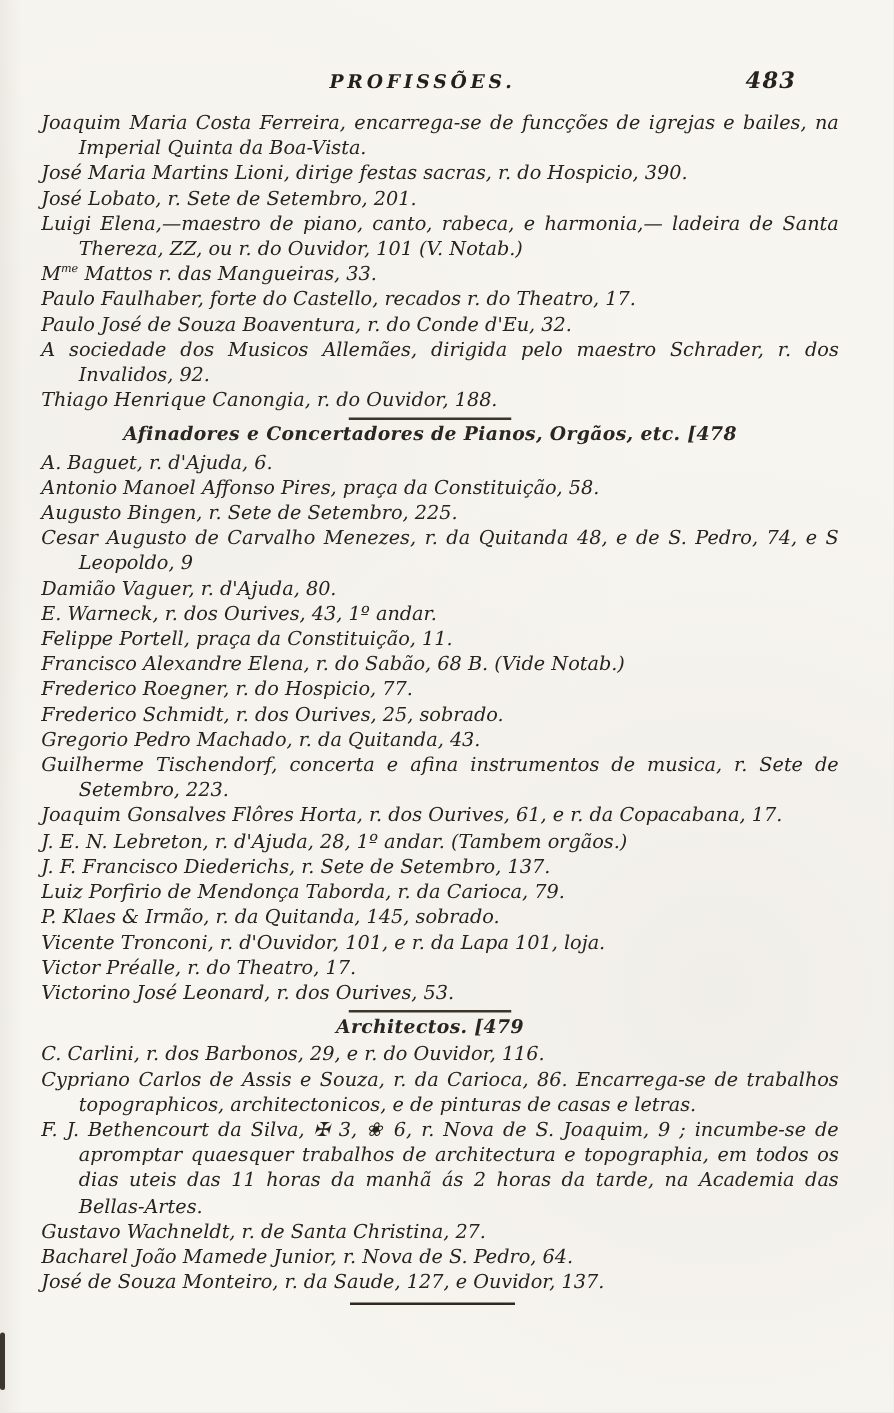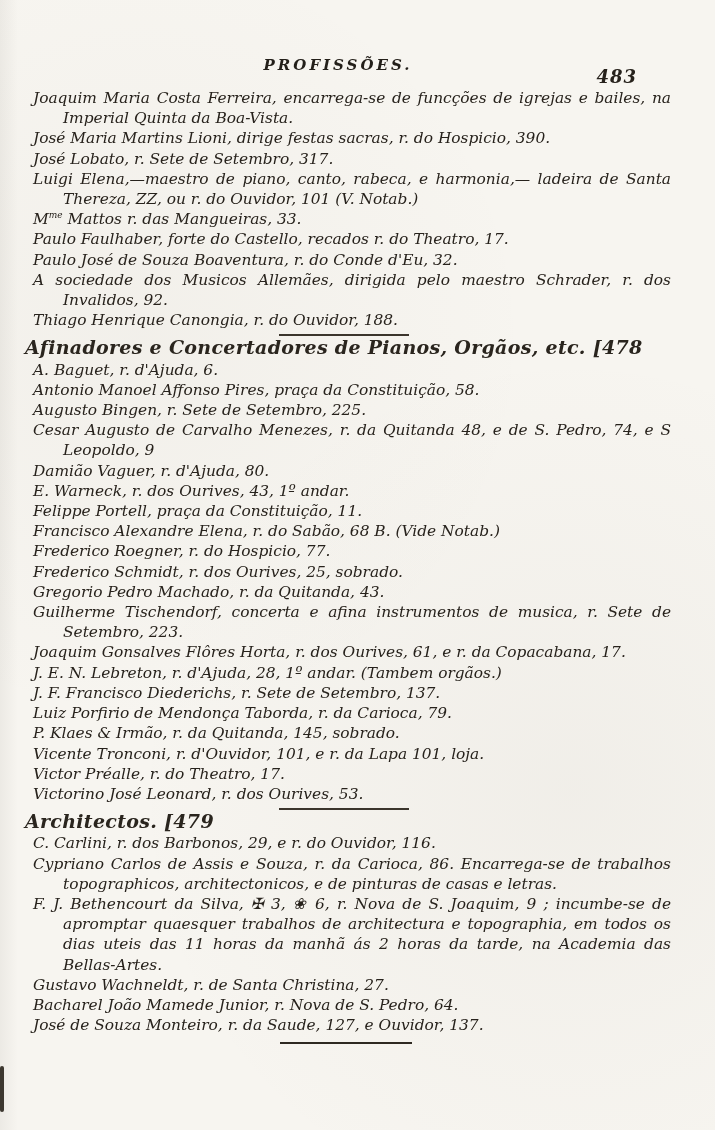--- a/index.html
+++ b/index.html
@@ -31,43 +31,42 @@
     font-weight:bold;
     font-size:15px;
     letter-spacing:3px;
     color:#231f19;
   }
   .hdr .pgnum{
     position:absolute;right:34px;top:-2px;
     font-weight:bold;
     font-size:18px;
     letter-spacing:1px;
-    margin-top:12px;
   }
   #content{
     font-size:15.4px;
     line-height:20.2px;
     text-align:justify;
   }
   .entry{
     margin:0;
     padding-left:30px;
     text-indent:-30px;
   }
   .entry sup{font-size:9px;line-height:0;}
   .rule{
     width:130px;
     border-top:2px solid #3b352c;
     margin:4px auto 1px auto;
     transform:translateX(-8px);
   }
   .section-heading{
-    text-align:left;
+    text-align:center;
     font-weight:bold;
-    font-size:19px;
+    font-size:15px;
     letter-spacing:.3px;
     margin:0 0 2px 0;
     transform:translateX(-8px);
     color:#2a251e;
   }
   .end-rule{
     width:132px;
     border-top:2.5px solid #2e2921;
     margin:7px auto 0 auto;
     transform:translateX(-6px);
@@ -83,21 +82,21 @@
 <body>
 
 <div class="page">
   <div class="hdr">
     <div class="title">PROFISSÕES.</div>
     <div class="pgnum">483</div>
   </div>
   <div id="content">
       <p class="entry">Joaquim Maria Costa Ferreira, encarrega-se de funcções de igrejas e bailes, na Imperial Quinta da Boa-Vista.</p>
       <p class="entry">José Maria Martins Lioni, dirige festas sacras, r. do Hospicio, 390.</p>
-      <p class="entry">José Lobato, r. Sete de Setembro, 317.</p>
+      <p class="entry">José Lobato, r. Sete de Setembro, 201.</p>
       <p class="entry">Luigi Elena,—maestro de piano, canto, rabeca, e harmonia,— ladeira de Santa Thereza, ZZ, ou r. do Ouvidor, 101 (V. Notab.)</p>
       <p class="entry">M<sup>me</sup> Mattos r. das Mangueiras, 33.</p>
       <p class="entry">Paulo Faulhaber, forte do Castello, recados r. do Theatro, 17.</p>
       <p class="entry">Paulo José de Souza Boaventura, r. do Conde d'Eu, 32.</p>
       <p class="entry">A sociedade dos Musicos Allemães, dirigida pelo maestro Schrader, r. dos Invalidos, 92.</p>
       <p class="entry">Thiago Henrique Canongia, r. do Ouvidor, 188.</p>
       <div class="rule"></div>
       <div class="section-heading">Afinadores e Concertadores de Pianos, Orgãos, etc. [478</div>
       <p class="entry">A. Baguet, r. d'Ajuda, 6.</p>
       <p class="entry">Antonio Manoel Affonso Pires, praça da Constituição, 58.</p>

